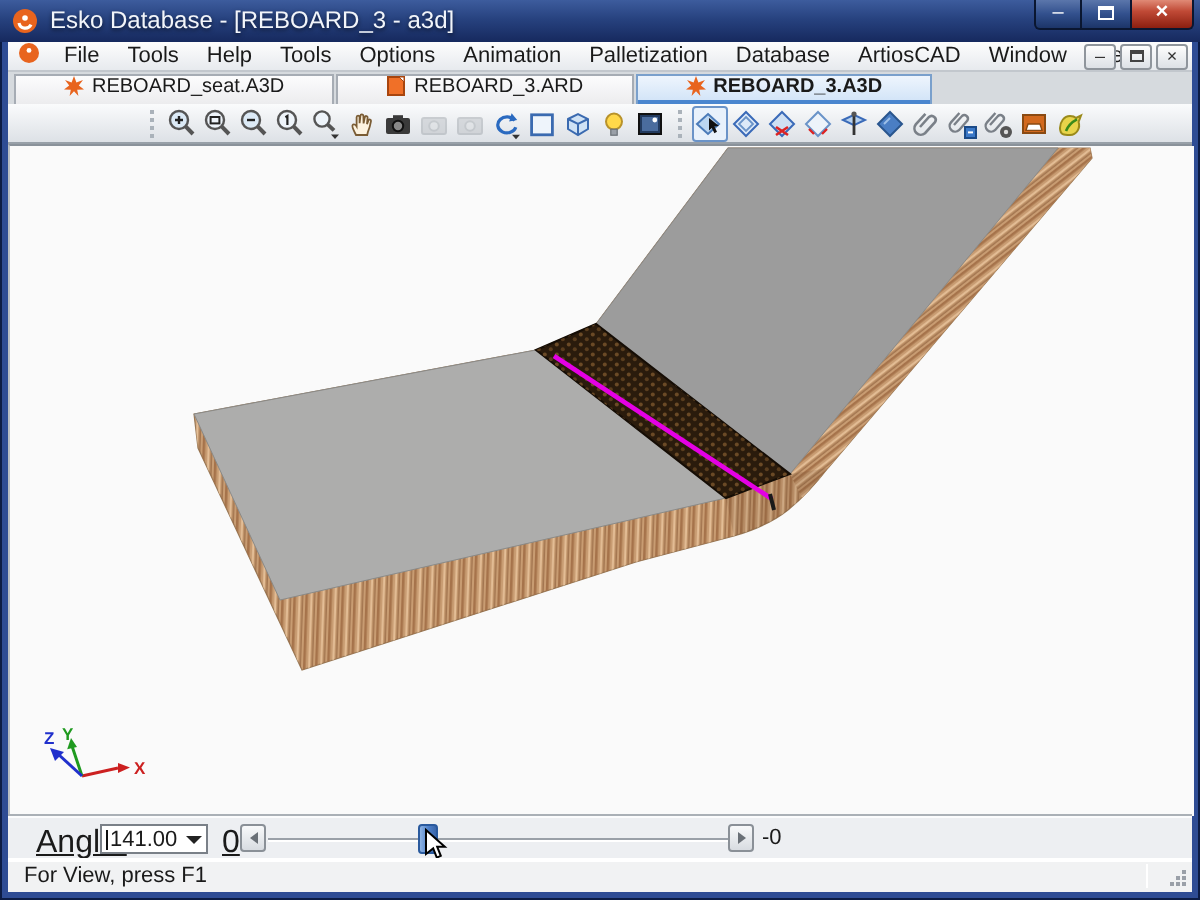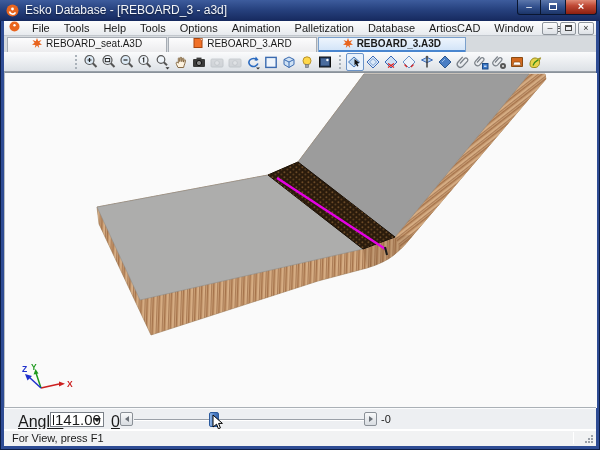--- a/index.html
+++ b/index.html
@@ -61,21 +61,21 @@
   .spacer1{width:66px;}
   
   .viewport{position:absolute;left:4px;right:4px;top:72px;height:335px;
     background:#fafafa;border-top:1px solid #8a929a;border-left:1px solid #b8bec4;}
   .viewport svg{display:block;}
   
   .anglebar{position:absolute;left:4px;right:4px;top:407px;height:22px;
     background:#edeff2;border-top:1px solid #aab0b6;box-shadow:inset 0 1px 0 #fbfcfd;}
   .anglebar .lbl{position:absolute;top:5px;font-size:16px;text-decoration:underline;}
   .combo{position:absolute;left:46px;top:4px;width:54px;height:15px;background:#fff;
-    border:1px solid #7a8088;display:flex;align-items:center;padding-left:2px;font-size:15px;}
+    border:1px solid #7a8088;display:flex;align-items:center;padding-left:2px;font-size:11px;}
   .caret{width:1px;height:10px;background:#111;margin-right:1px;}
   .combo .arr{position:absolute;right:2px;top:5px;width:0;height:0;
     border-left:4px solid transparent;border-right:4px solid transparent;border-top:4px solid #222;}
   .sbtn{position:absolute;top:4px;width:13px;height:14px;
     background:linear-gradient(180deg,#f8f9fa,#d8dce1);border:1px solid #8a9097;border-radius:2px;
     display:flex;align-items:center;justify-content:center;}
   .tri-l{width:0;height:0;border-top:3px solid transparent;border-bottom:3px solid transparent;border-right:4px solid #6a7077;}
   .tri-r{width:0;height:0;border-top:3px solid transparent;border-bottom:3px solid transparent;border-left:4px solid #6a7077;}
   .track{position:absolute;left:130px;top:11px;width:230px;height:2px;
     border-top:1px solid #9aa0a8;border-bottom:1px solid #fff;}

